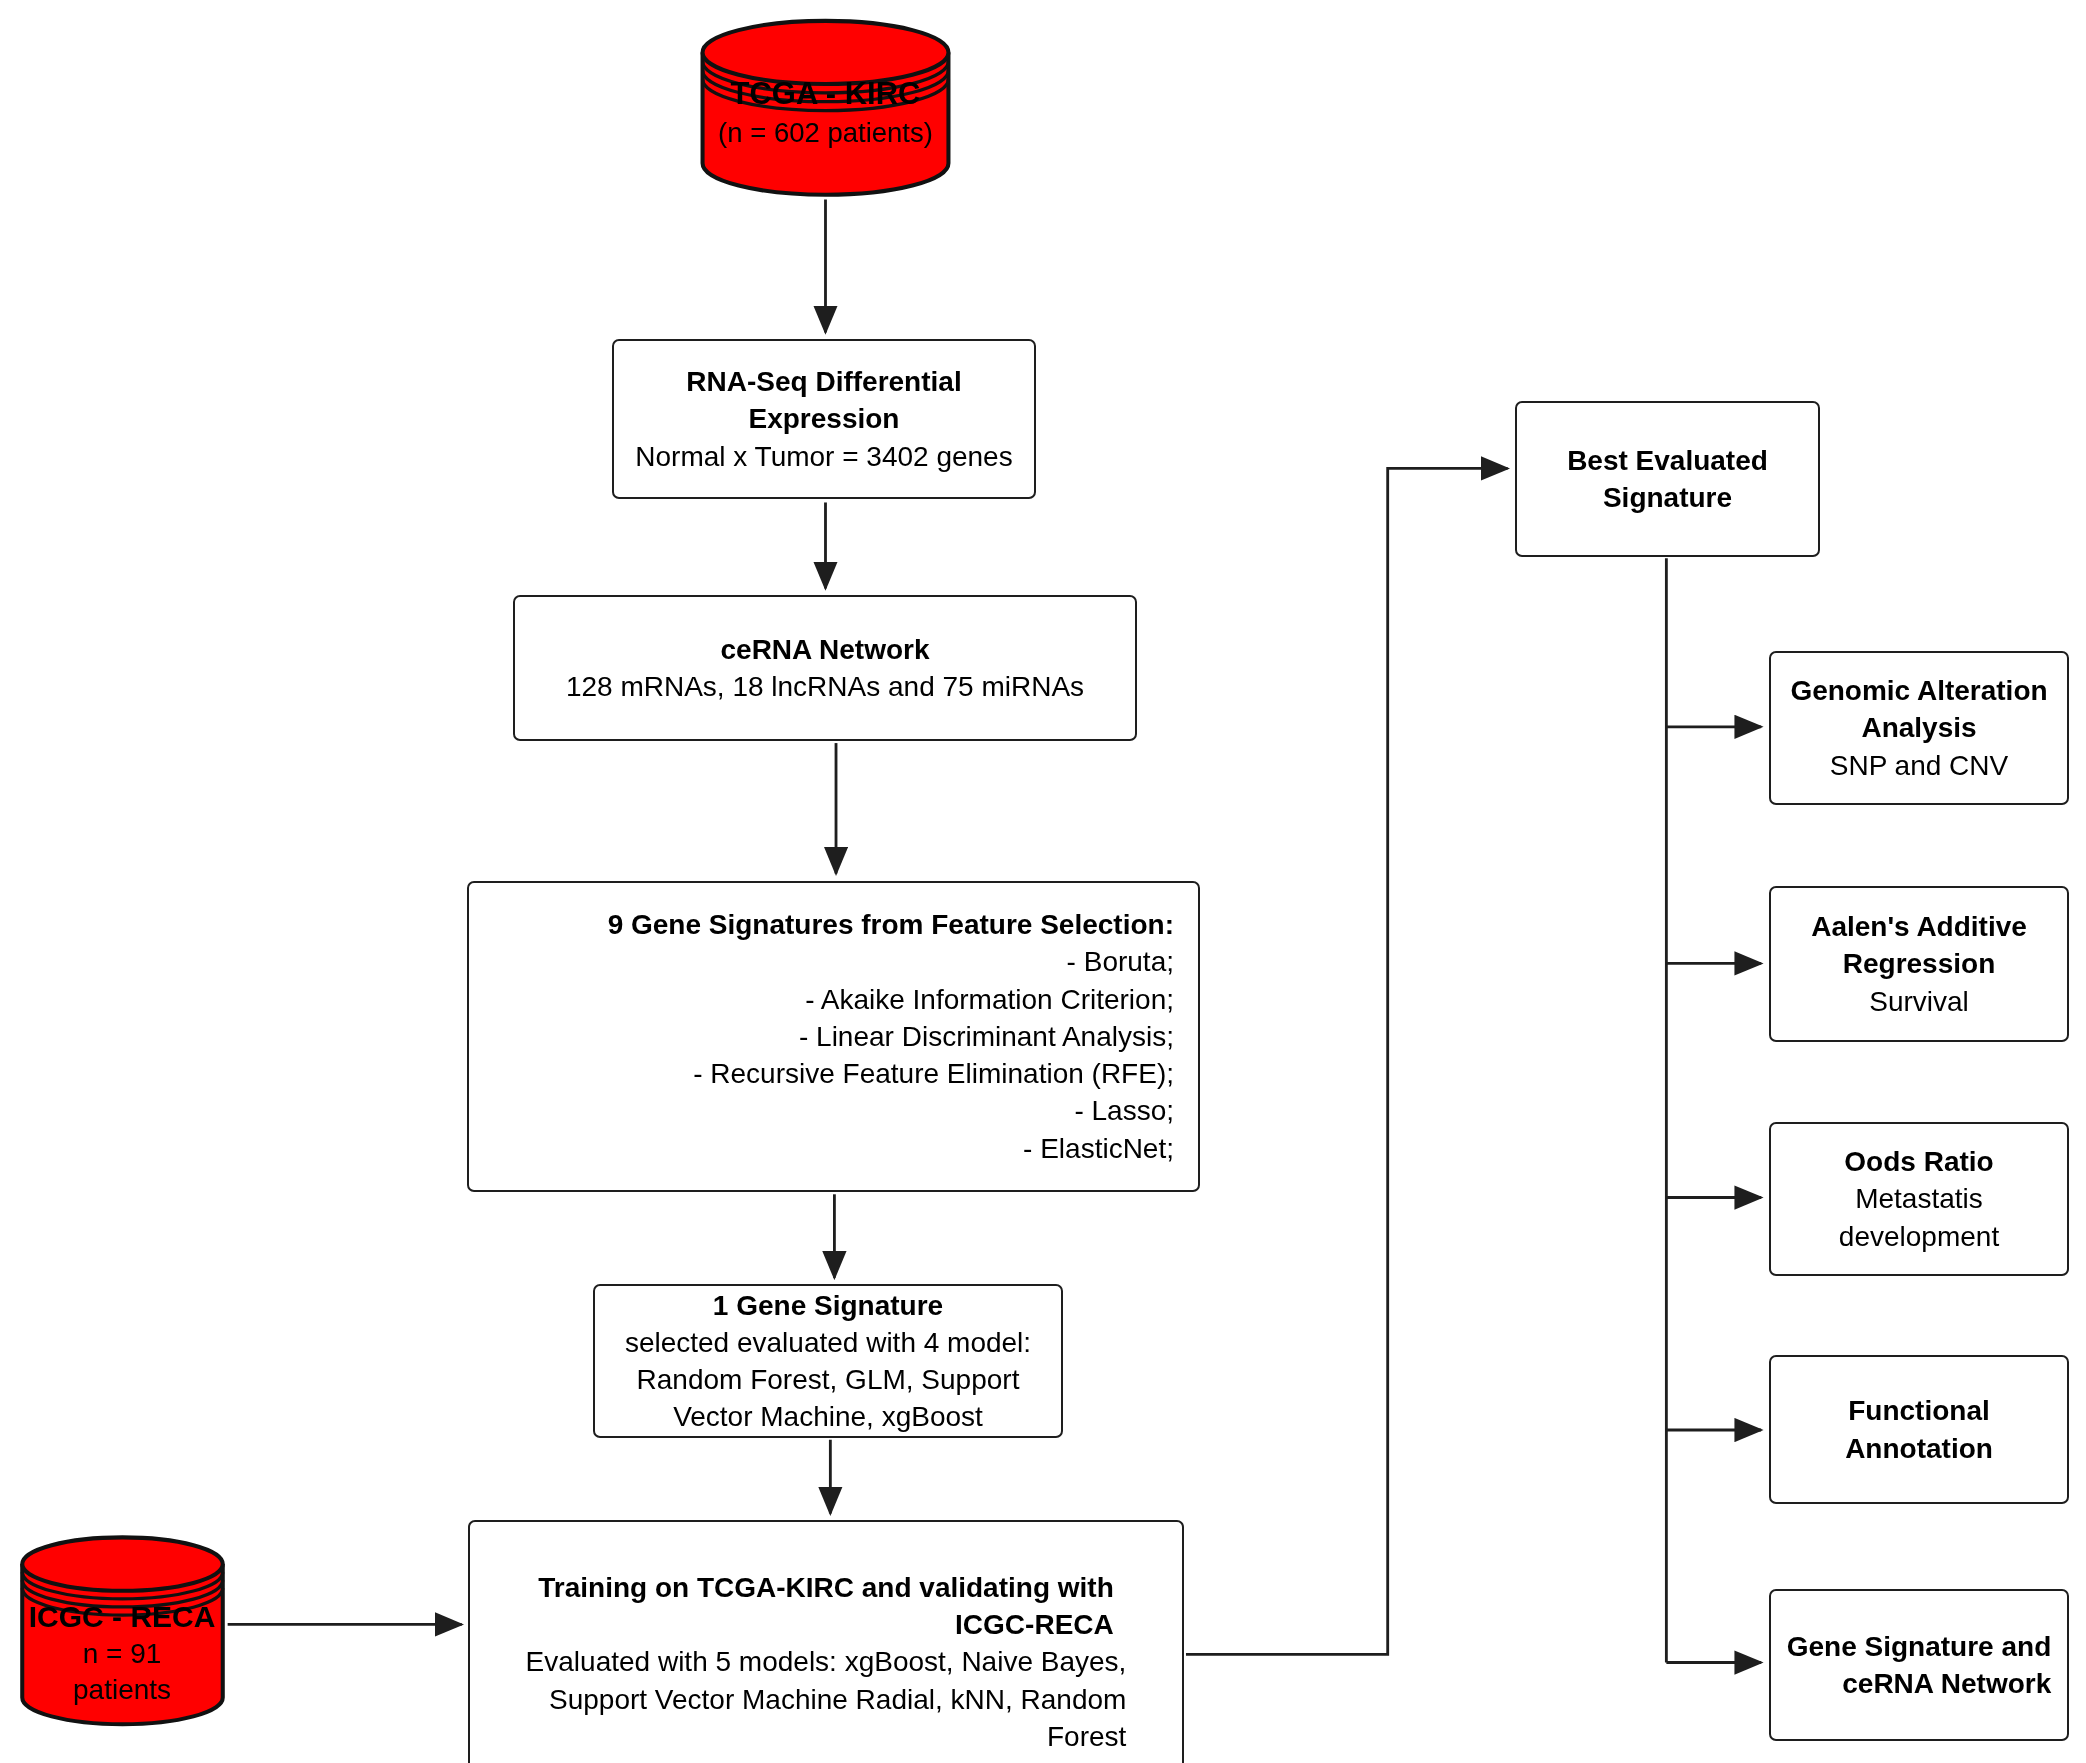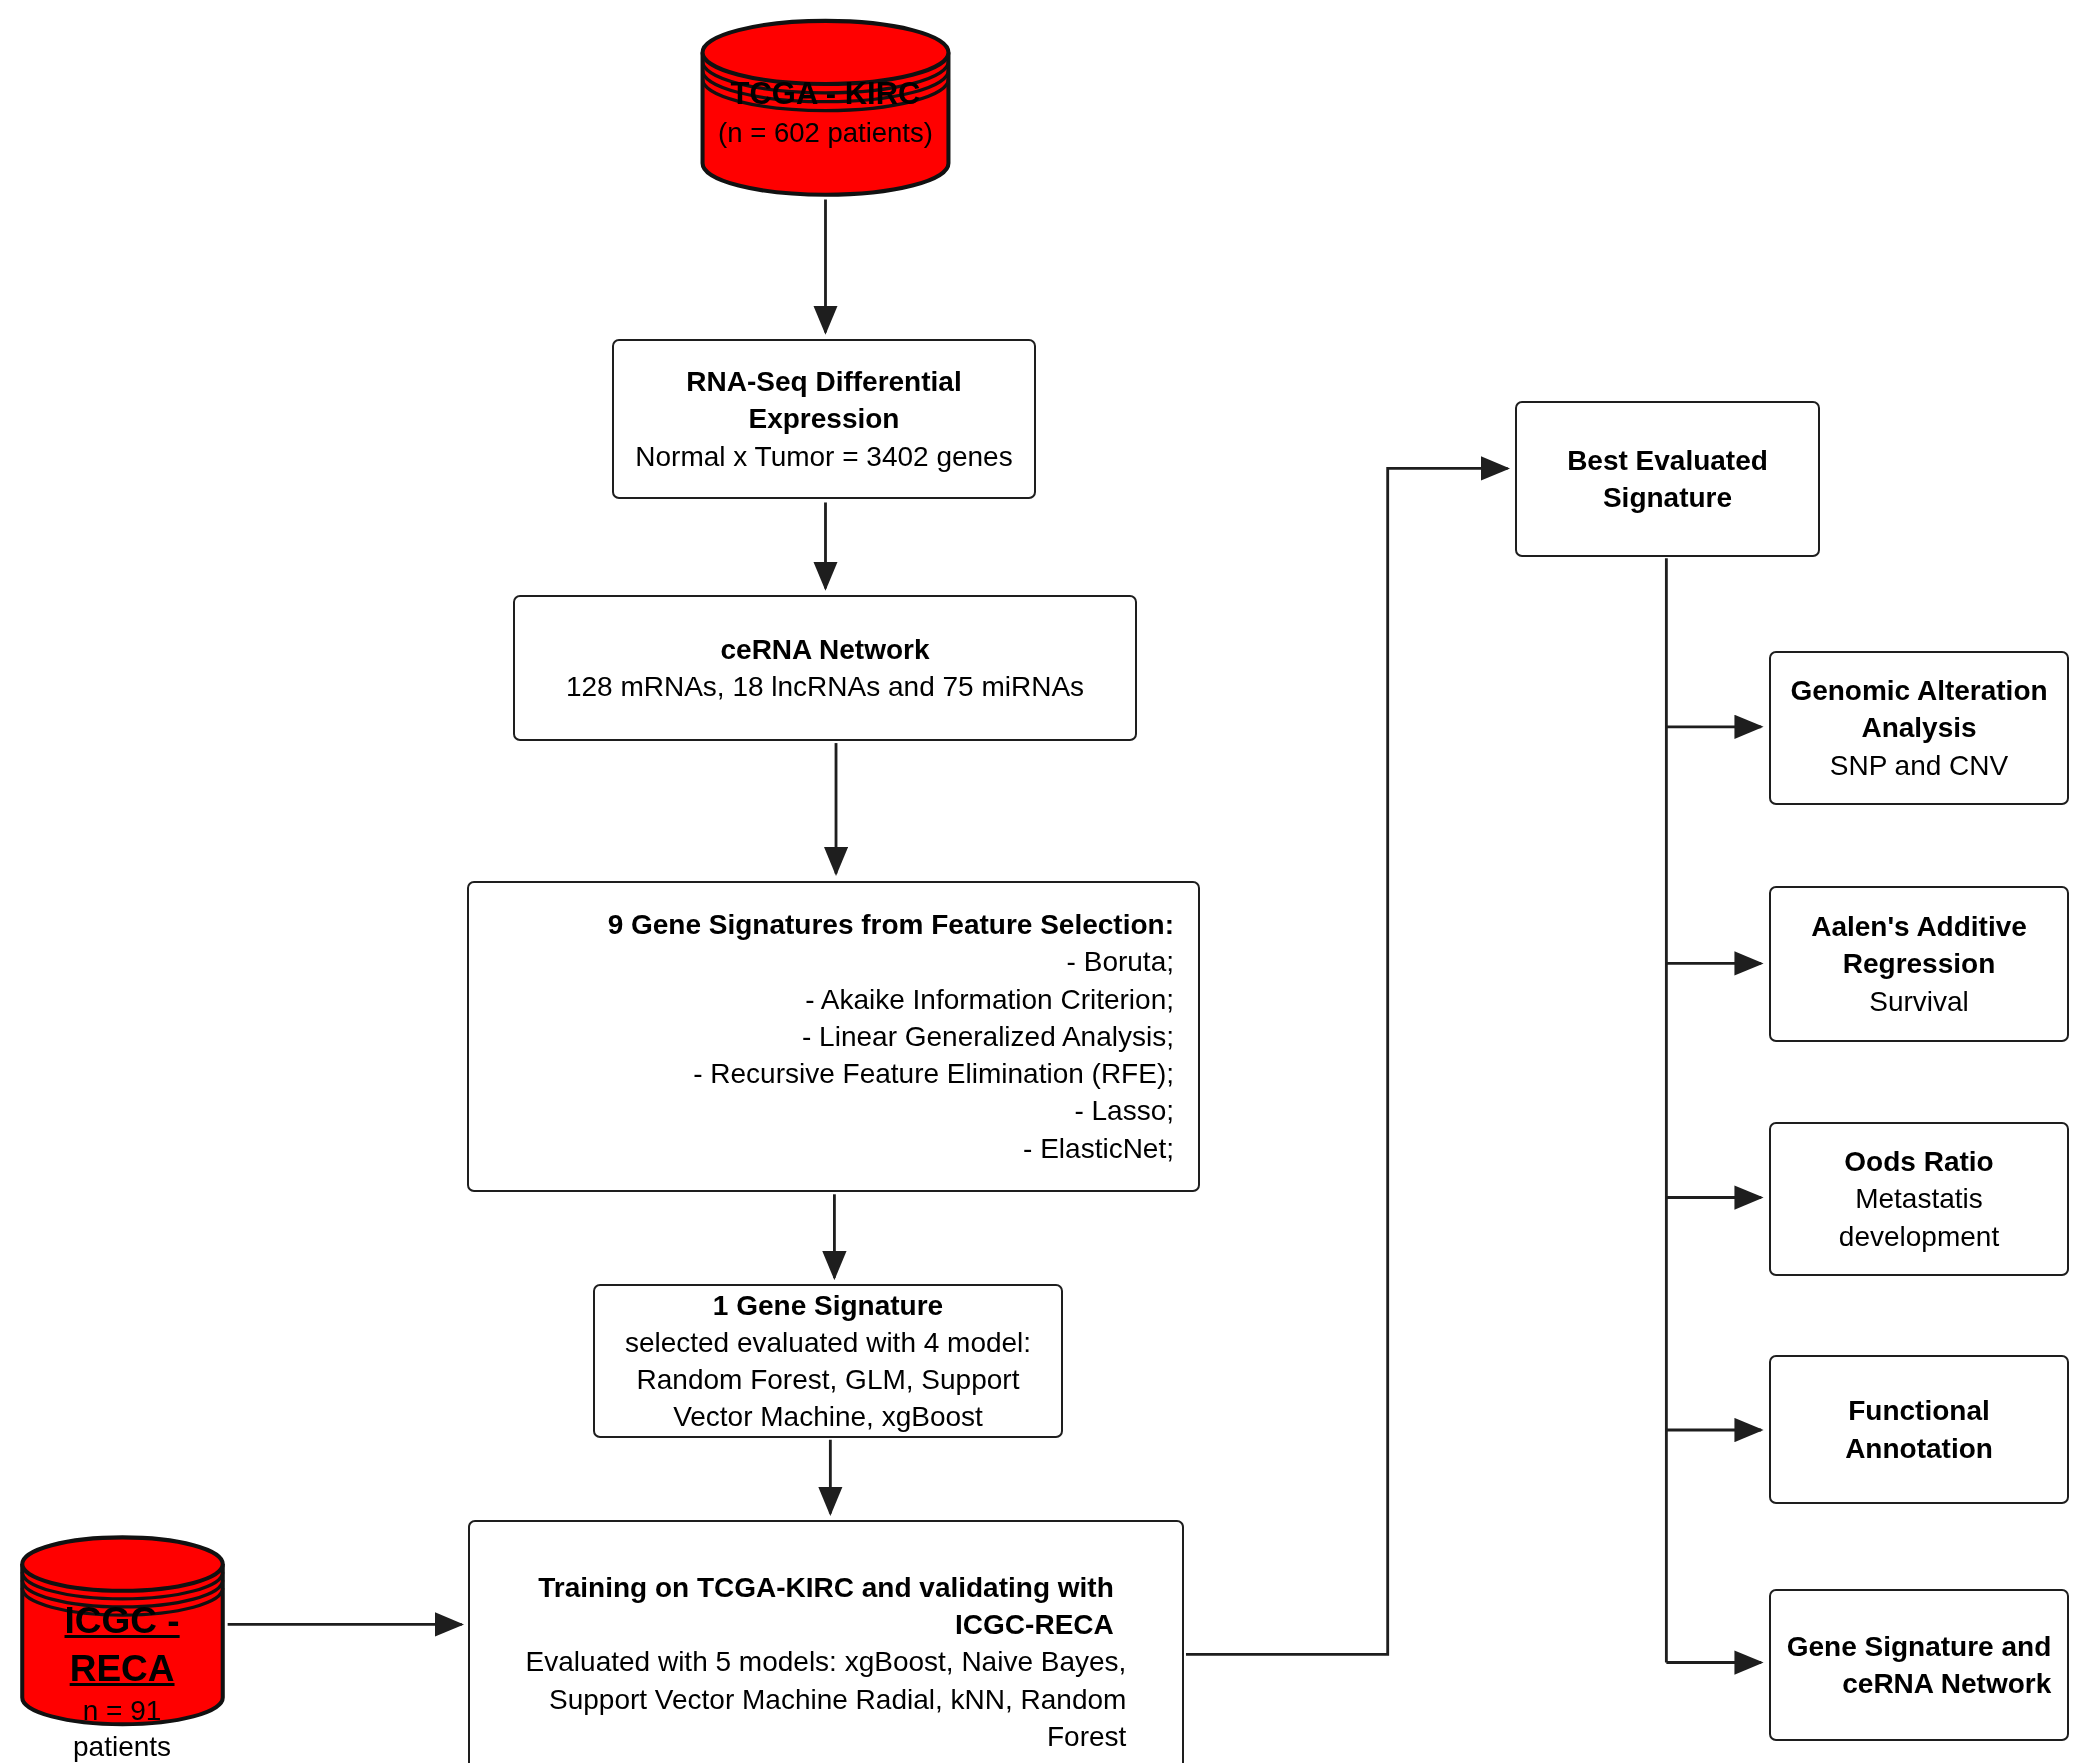--- a/index.html
+++ b/index.html
@@ -79,21 +79,21 @@
 
   <div class="node" style="left:513px; top:595px; width:624px; height:146px;">
     <div class="title">ceRNA Network</div>
     <div class="sub">128 mRNAs, 18 lncRNAs and 75 miRNAs</div>
   </div>
 
   <div class="node left-align" style="left:467px; top:881px; width:733px; height:311px;">
     <div class="title">9 Gene Signatures from Feature Selection:</div>
     <div class="sub">- Boruta;</div>
     <div class="sub">- Akaike Information Criterion;</div>
-    <div class="sub">- Linear Generalized Analysis;</div>
+    <div class="sub">- Linear Discriminant Analysis;</div>
     <div class="sub">- Recursive Feature Elimination (RFE);</div>
     <div class="sub">- Lasso;</div>
     <div class="sub">- ElasticNet;</div>
   </div>
 
   <div class="node" style="left:593px; top:1284px; width:470px; height:154px;">
     <div class="title">1 Gene Signature</div>
     <div class="sub">selected evaluated with 4 model:
 Random Forest, GLM, Support
 Vector Machine, xgBoost</div>
@@ -101,21 +101,21 @@
 
   <div class="cyl" style="left:18.6px; top:1534px; width:207px; height:196px;">
     <svg width="207" height="196" viewBox="0 0 256 242">
       <path d="M4 37 V202 A124 33 0 0 0 252 202 V37" fill="#ff0000" stroke="#111111" stroke-width="5"></path>
       <ellipse cx="128" cy="37" rx="124" ry="33" fill="#ff0000" stroke="#111111" stroke-width="5"></ellipse>
       <path d="M4 47 A124 33 0 0 0 252 47" fill="none" stroke="#111111" stroke-width="4"></path>
       <path d="M4 57 A124 33 0 0 0 252 57" fill="none" stroke="#111111" stroke-width="4"></path>
       <path d="M4 67 A124 33 0 0 0 252 67" fill="none" stroke="#111111" stroke-width="4"></path>
     </svg>
     <div class="cyl-text">
-      <span class="cyl-title" style="font-size:37px;text-decoration:underline;">ICGC - RECA</span>
+      <span class="cyl-title" style="font-size:30px;">ICGC - RECA</span>
       <span class="cyl-sub" style="font-size:28px;">n = 91
 patients</span>
     </div>
   </div>
 
   <div class="node" style="left:468px; top:1520px; width:716px; height:284px;text-align:right;">
     <div class="title">Training on  TCGA-KIRC and validating with
 ICGC-RECA</div>
     <div class="sub">Evaluated with 5 models: xgBoost, Naive Bayes,
 Support Vector Machine Radial, kNN, Random

